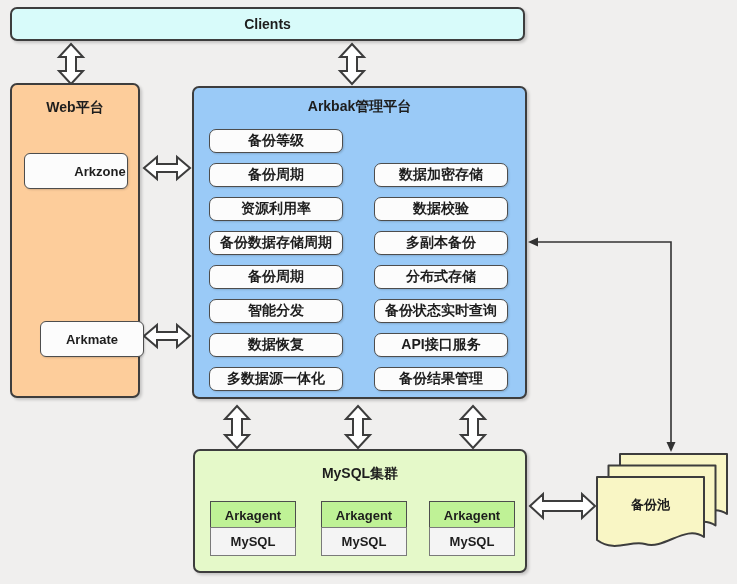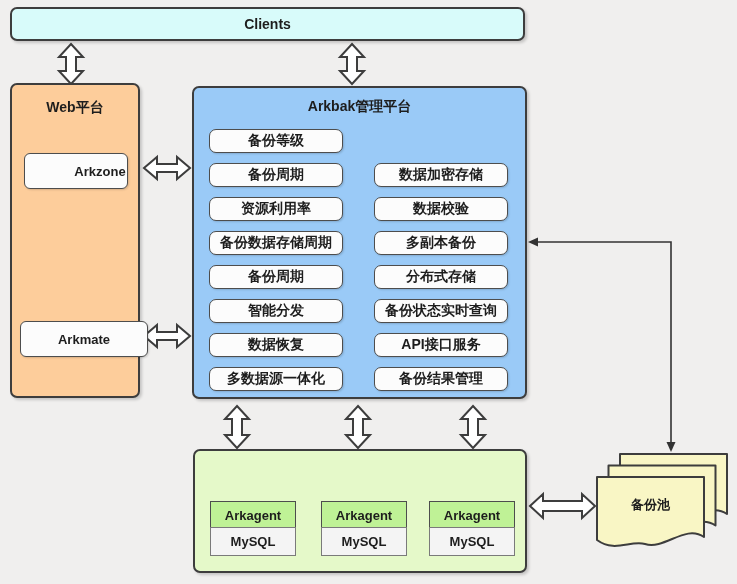--- a/index.html
+++ b/index.html
@@ -36,21 +36,21 @@
   .web{left:10px;top:83px;width:130px;height:315px;background:var(--web_fill);}
   .web .title{top:14px;}
   .subbox{
     position:absolute;box-sizing:border-box;background:var(--feature_fill);
     border:1.5px solid #4d4d4d;border-radius:6px;
     display:flex;align-items:center;justify-content:center;
     font-size:13px;font-weight:600;
     box-shadow:1px 1px 2px rgba(0,0,0,.15);
   }
   .arkzone{left:12px;top:68px;width:104px;height:36px;padding-left:48px;}
-  .arkmate{left:8px;top:236px;width:128px;height:36px;}
+  .arkmate{left:28px;top:236px;width:104px;height:36px;}
   .arkbak{left:192px;top:86px;width:335px;height:313px;background:var(--arkbak_fill);}
   .arkbak .title{top:10px;}
   .feat{
     position:absolute;box-sizing:border-box;width:134px;height:24px;
     background:var(--feature_fill);border:1.5px solid #4d4d4d;border-radius:7px;
     display:flex;align-items:center;justify-content:center;
     font-size:14px;font-weight:600;white-space:nowrap;
     box-shadow:1px 1px 2px rgba(0,0,0,.15);
   }
   .feat.l{left:15px;} .feat.r{left:180px;}
@@ -127,20 +127,21 @@
     <div class="feat r" style="top:75px">数据加密存储</div>
     <div class="feat r" style="top:109px">数据校验</div>
     <div class="feat r" style="top:143px">多副本备份</div>
     <div class="feat r" style="top:177px">分布式存储</div>
     <div class="feat r" style="top:211px">备份状态实时查询</div>
     <div class="feat r" style="top:245px">API接口服务</div>
     <div class="feat r" style="top:279px">备份结果管理</div>
   </div>
 
   <div class="box mysql">
+    <div class="title">MySQL集群</div>
     <div class="node" style="left:15px">
       <div class="agent">Arkagent</div>
       <div class="db">MySQL</div>
     </div>
     <div class="node" style="left:126px">
       <div class="agent">Arkagent</div>
       <div class="db">MySQL</div>
     </div>
     <div class="node" style="left:234px">
       <div class="agent">Arkagent</div>

